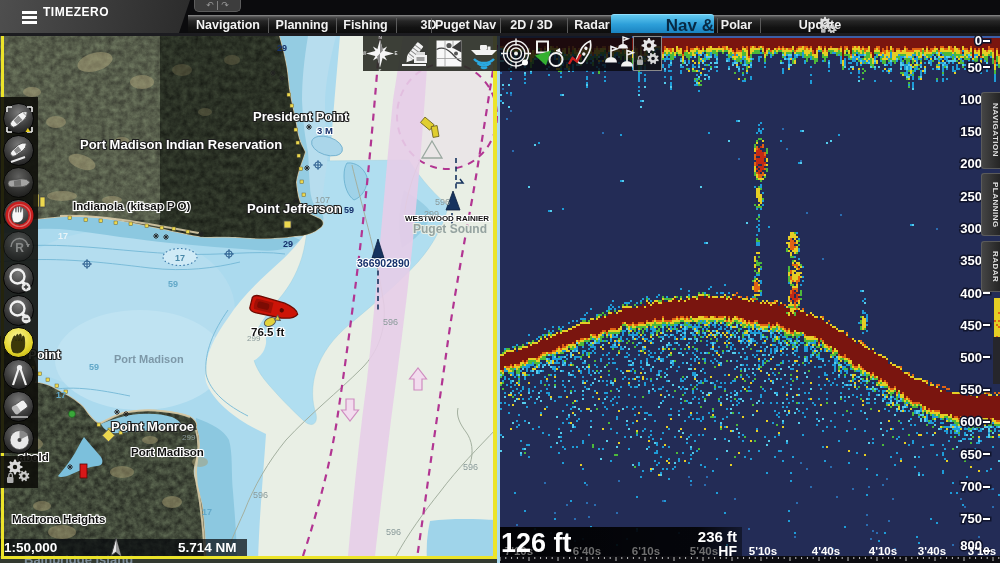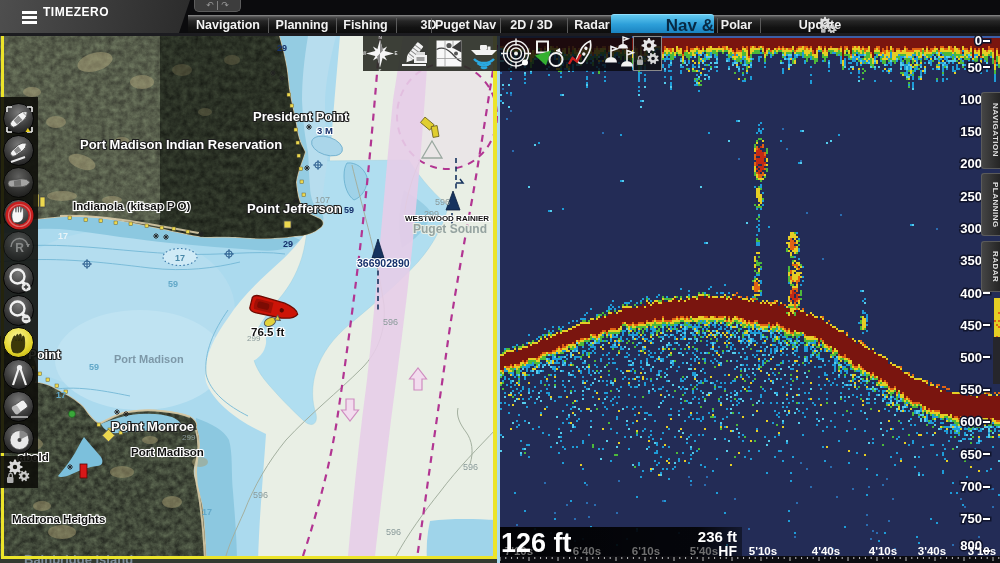--- a/index.html
+++ b/index.html
@@ -591,17 +591,25 @@
       </g>
 <text x="501" y="552" font-family="Liberation Sans,sans-serif" font-size="27" font-weight="bold" fill="#fff">126 ft</text>
 <text x="737" y="542" text-anchor="end" font-family="Liberation Sans,sans-serif" font-size="15" font-weight="bold" fill="#fff">236 ft</text>
 <text x="737" y="556" text-anchor="end" font-family="Liberation Sans,sans-serif" font-size="14" font-weight="bold" fill="#fff">HF</text>
 </svg>
 
   <div class="vtab" style="top:92px;height:77px">NAVIGATION</div>
   <div class="vtab" style="top:173px;height:63px">PLANNING</div>
   <div class="vtab" style="top:241px;height:51px">RADAR</div>
 
+  <div id="scalebar" class="abs">
+      <span style="position:absolute;left:4px">1:50,000</span>
+    <svg style="position:absolute;left:106px;top:-2px" width="20" height="21" viewBox="0 0 20 21">
+        <path d="M10 1 L15 19 L10 15 L5 19 Z" fill="#e8e8e8" stroke="#3a3a3a" stroke-width="1"></path>
+        <path d="M10 1 L15 19 L10 15 Z" fill="#9a9a9a"></path>
+      </svg>
+    <span style="position:absolute;left:178px">5.714 NM</span>
+    </div>
 
   <div class="yb" style="left:1px;top:35px;width:3px;height:524px"></div>
   <div class="yb" style="left:493px;top:35px;width:4px;height:524px"></div>
   <div class="yb" style="left:1px;top:556px;width:496px;height:3px"></div>
 </div>
 
 </body></html>

